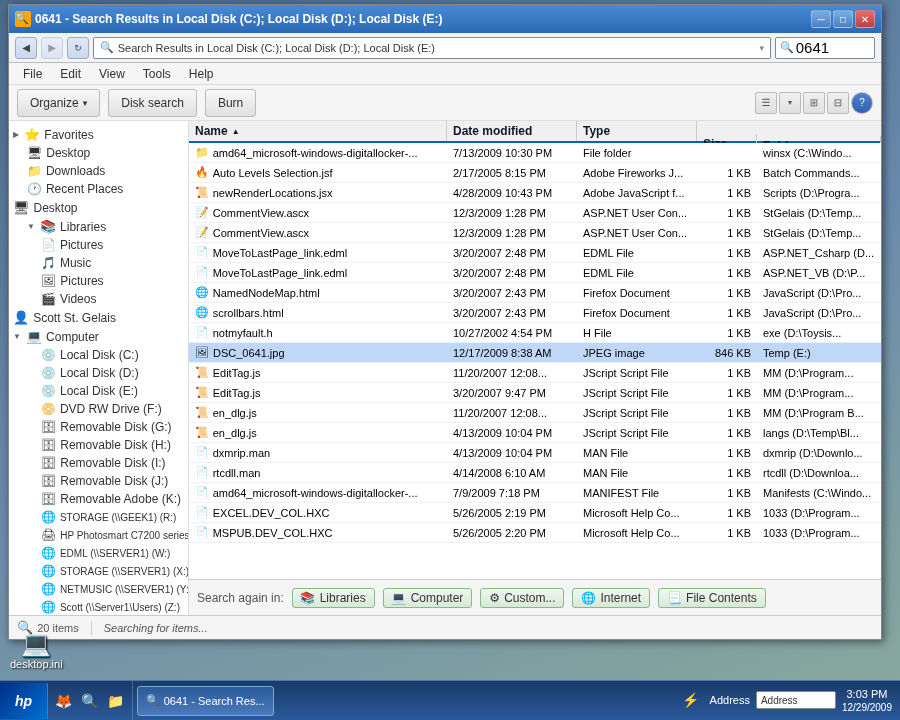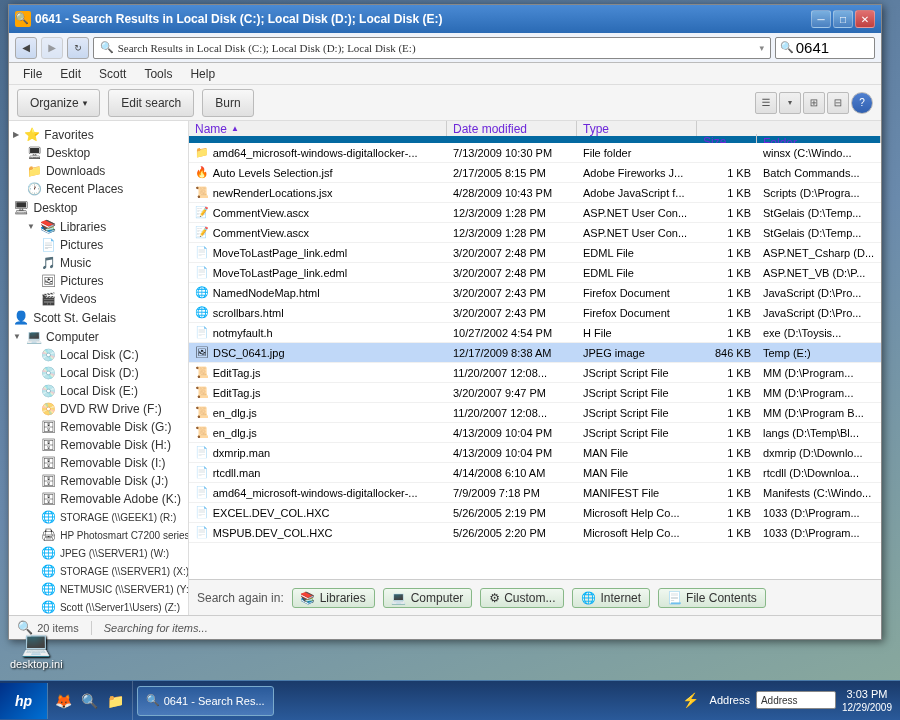--- a/index.html
+++ b/index.html
@@ -331,25 +331,26 @@
       flex: 1;
       display: flex;
       flex-direction: column;
       overflow: hidden;
     }
 
     
     .col-headers {
       height: 22px;
       background: #f0f0f0;
-      border-bottom: 7px solid #0369a1;
+      border-bottom: 2px solid #0369a1;
       display: flex;
       align-items: center;
       font-size: 12px;
-      color: #6d28d9;
+      color: #0f172a;
+      font-weight: bold;
     }
 
     .col-header {
       padding: 0 6px;
       height: 100%;
       display: flex;
       align-items: center;
       border-right: 1px solid #ccc;
       cursor: pointer;
       user-select: none;
@@ -520,44 +521,44 @@
         <div class="title-btn close">✕</div>
       </div>
     </div>
 
     <div class="addressbar">
       <div class="nav-btn">◀</div>
       <div class="nav-btn" style="opacity:0.5;">▶</div>
       <div class="nav-btn" style="font-size:9px;">↻</div>
       <div class="address-path">
         <span style="font-size:11px;">🔍</span>
-        <span style="font-size:11px;font-family:Liberation Serif, serif;">Search Results in Local Disk (C:); Local Disk (D:); Local Disk (E:)</span>
+        <span style="font-size:11px;">Search Results in Local Disk (C:); Local Disk (D:); Local Disk (E:)</span>
         <span style="margin-left:auto;font-size:9px;color:#888;">▾</span>
       </div>
       <div class="search-box">
         <span style="font-size:11px;color:#888;margin-right:2px;">🔍</span>
         <input type="text" value="0641" style="">
       </div>
     </div>
 
     <div class="menubar">
       <div class="menu-item">File</div>
       <div class="menu-item">Edit</div>
-      <div class="menu-item">Scott</div>
+      <div class="menu-item">View</div>
       <div class="menu-item">Tools</div>
       <div class="menu-item">Help</div>
     </div>
 
     <div class="toolbar">
       <div class="toolbar-btn">
         <span>Organize</span>
         <span style="font-size:9px;">▾</span>
       </div>
       <div class="toolbar-btn">
-        <span>Edit search</span>
+        <span>Disk search</span>
       </div>
       <div class="toolbar-btn">
         <span>Burn</span>
       </div>
       <div class="toolbar-views">
         <div class="view-btn">☰</div>
         <div class="view-btn" style="font-size:8px;">▾</div>
         <div class="view-btn">⊞</div>
         <div class="view-btn">⊟</div>
         <div class="view-btn" style="background:linear-gradient(to bottom,#5080d0,#3060b0);color:white;border-radius:50%;">?</div>
@@ -662,21 +663,21 @@
         <div class="sidebar-item sidebar-indent-2">
           <span style="font-size:12px;">🌐</span>
           <span style="font-size:10px;">STORAGE (\\GEEK1) (R:)</span>
         </div>
         <div class="sidebar-item sidebar-indent-2">
           <span style="font-size:12px;">🖨</span>
           <span style="font-size:10px;">HP Photosmart C7200 series (\\192.168.1.107\memory_ca</span>
         </div>
         <div class="sidebar-item sidebar-indent-2">
           <span style="font-size:12px;">🌐</span>
-          <span style="font-size:10px;">JPEG (\\SERVER1) (W:)</span>
+          <span style="font-size:10px;">EDML (\\SERVER1) (W:)</span>
         </div>
         <div class="sidebar-item sidebar-indent-2">
           <span style="font-size:12px;">🌐</span>
           <span style="font-size:10px;">STORAGE (\\SERVER1) (X:)</span>
         </div>
         <div class="sidebar-item sidebar-indent-2">
           <span style="font-size:12px;">🌐</span>
           <span style="font-size:10px;">NETMUSIC (\\SERVER1) (Y:)</span>
         </div>
         <div class="sidebar-item sidebar-indent-2">

